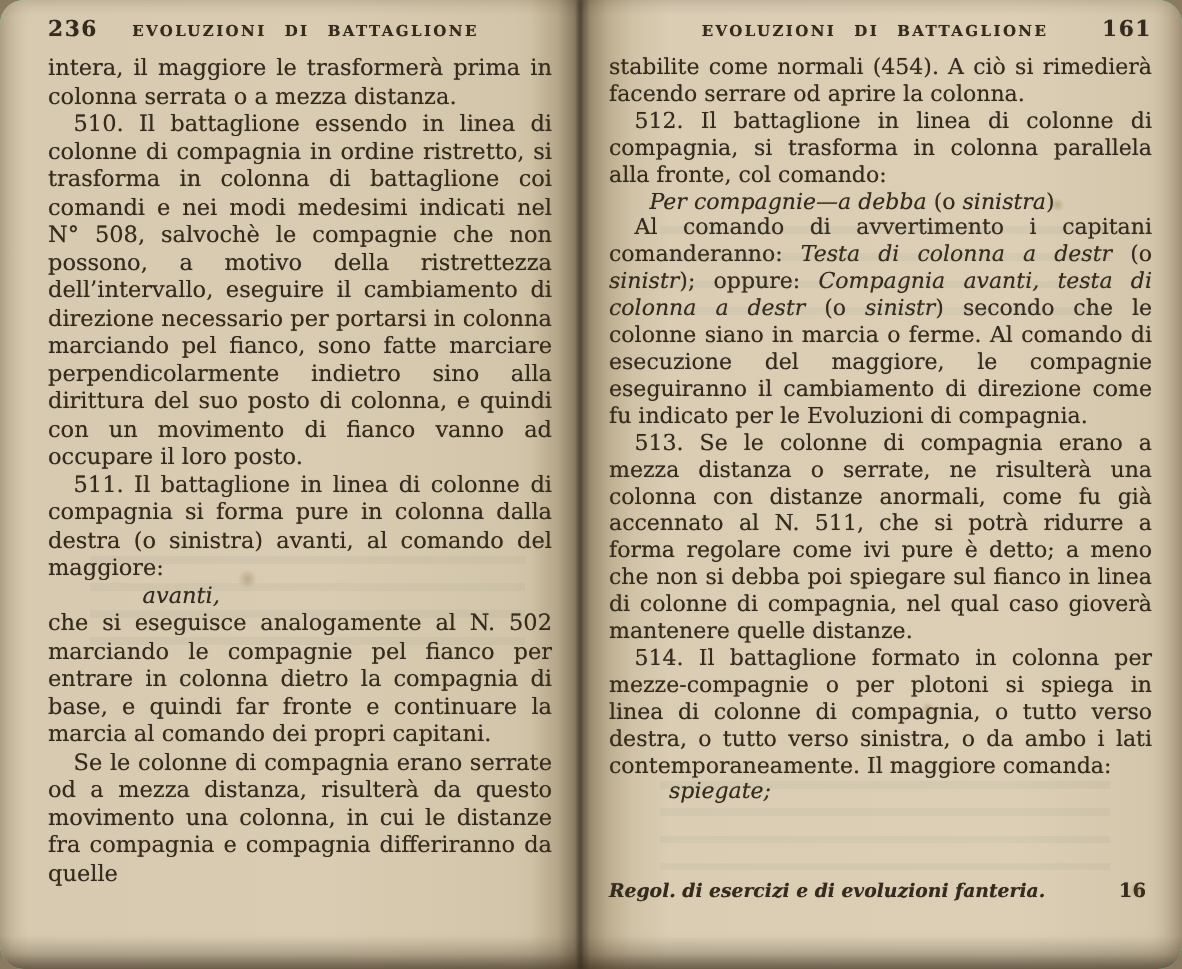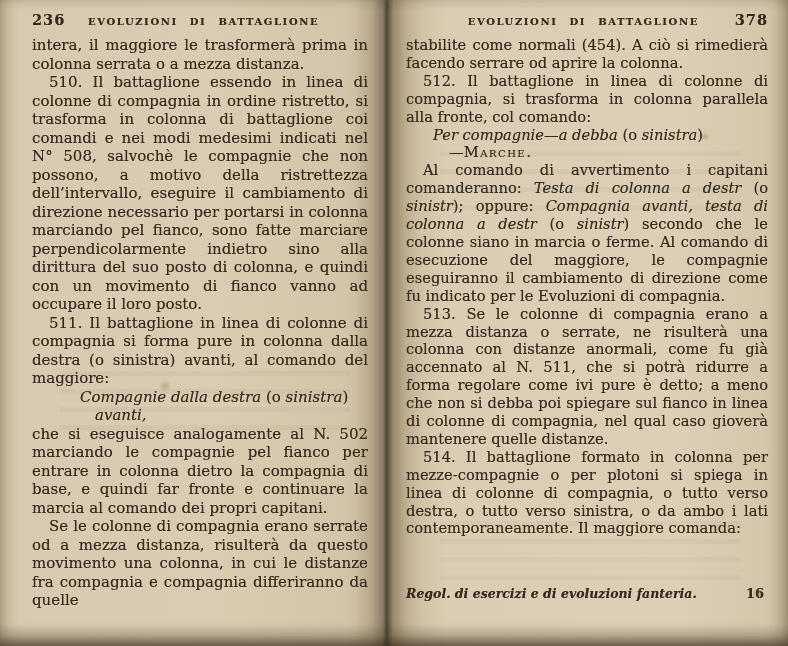--- a/index.html
+++ b/index.html
@@ -1,20 +1,21 @@
 <!DOCTYPE html>
 <html lang="it"><head>
 <meta charset="utf-8">
 <style>
   html,body{margin:0;padding:0;background:#8a7b60;}
   .photo{
     position:relative;width:788px;height:646px;overflow:hidden;
     font-family:"DejaVu Serif","Liberation Serif",serif;
     color:#342a1d;background:#5eead4;
     text-shadow:0 0 0.5px rgba(53,43,30,.55);
+    border-radius:16px;
   }
   .page{position:absolute;top:0;height:100%;box-sizing:border-box;}
   .page.left{
     left:0;width:390px;padding:11px 22px 0 32px;
     background:linear-gradient(90deg,#cbbd9f 0%,#d7cab0 5%,#d9ccb2 55%,#d3c5a9 88%,#c3b394 100%);
   }
   .page.right{
     left:390px;width:398px;padding:11px 20px 0 16px;
     background:linear-gradient(90deg,#b8a786 0%,#ccbd9f 5%,#dacdb4 14%,#dccfb6 72%,#d3c6ab 95%,#c9b99c 100%);
   }
@@ -91,41 +92,40 @@
   <div class="page left">
     <div class="pagehead">
       <span class="pagenum">236</span>
       <span class="running">EVOLUZIONI DI BATTAGLIONE</span>
       <span class="headsp"></span>
     </div>
     <div class="bodytext">
         <p class="para flush"><span class="">intera, il maggiore le trasformerà prima in colonna serrata o a mezza distanza.</span></p>
         <p class="para"><span class="">510. Il battaglione essendo in linea di colonne di compagnia in ordine ristretto, si trasforma in colonna di battaglione coi comandi e nei modi medesimi indicati nel N° 508, salvochè le compagnie che non possono, a motivo della ristrettezza dell’intervallo, eseguire il cambiamento di direzione necessario per portarsi in colonna marciando pel fianco, sono fatte marciare perpendicolarmente indietro sino alla dirittura del suo posto di colonna, e quindi con un movimento di fianco vanno ad occupare il loro posto.</span></p>
         <p class="para"><span class="">511. Il battaglione in linea di colonne di compagnia si forma pure in colonna dalla destra (o sinistra) avanti, al comando del maggiore:</span></p>
-        <p class="cmd-a"><span class="it ">Compagnie dalla destra</span><span class=""> (o </span><span class="it ">sinistra</span><span class="">)</span></p>
         <p class="cmd-a-cont"><span class="it ">avanti,</span></p>
         <p class="para flush"><span class="">che si eseguisce analogamente al N. 502 marciando le compagnie pel fianco per entrare in colonna dietro la compagnia di base, e quindi far fronte e continuare la marcia al comando dei propri capitani.</span></p>
         <p class="para"><span class="">Se le colonne di compagnia erano serrate od a mezza distanza, risulterà da questo movimento una colonna, in cui le distanze fra compagnia e compagnia differiranno da quelle</span></p>
       </div>
   </div>
 
   <div class="page right">
     <div class="pagehead">
       <span class="headsp"></span>
       <span class="running">EVOLUZIONI DI BATTAGLIONE</span>
-      <span class="pagenum">378</span>
+      <span class="pagenum">161</span>
     </div>
     <div class="bodytext">
         <p class="para flush"><span class="">stabilite come normali (454). A ciò si rimedierà facendo serrare od aprire la colonna.</span></p>
         <p class="para"><span class="">512. Il battaglione in linea di colonne di compagnia, si trasforma in colonna parallela alla fronte, col comando:</span></p>
         <p class="cmd-b"><span class="it ">Per compagnie—a debba</span><span class=""> (o </span><span class="it ">sinistra</span><span class="">)</span></p>
-        <p class="cmd-b-cont"><span class="">—</span><span class="sc">Marche.</span></p>
         <p class="para gap4"><span class="">Al comando di avvertimento i capitani comanderanno: </span><span class="it ">Testa di colonna a destr</span><span class=""> (o </span><span class="it ">sinistr</span><span class="">); oppure: </span><span class="it ">Compagnia avanti, testa di colonna a destr</span><span class=""> (o </span><span class="it ">sinistr</span><span class="">) secondo che le colonne siano in marcia o ferme. Al comando di esecuzione del maggiore, le compagnie eseguiranno il cambiamento di direzione come fu indicato per le Evoluzioni di compagnia.</span></p>
         <p class="para"><span class="">513. Se le colonne di compagnia erano a mezza distanza o serrate, ne risulterà una colonna con distanze anormali, come fu già accennato al N. 511, che si potrà ridurre a forma regolare come ivi pure è detto; a meno che non si debba poi spiegare sul fianco in linea di colonne di compagnia, nel qual caso gioverà mantenere quelle distanze.</span></p>
         <p class="para"><span class="">514. Il battaglione formato in colonna per mezze-compagnie o per plotoni si spiega in linea di colonne di compagnia, o tutto verso destra, o tutto verso sinistra, o da ambo i lati contemporaneamente. Il maggiore comanda:</span></p>
+        <p class="cmd-c-cont"><span class="it ">spiegate;</span></p>
       </div>
     <div class="pagefoot">
       <span class="foot-text">Regol. di esercizi e di evoluzioni fanteria.</span>
       <span class="foot-num">16</span>
     </div>
   </div>
 
   <div class="showthrough st1"></div>
   <div class="showthrough st2"></div>
   <div class="showthrough st3"></div>

